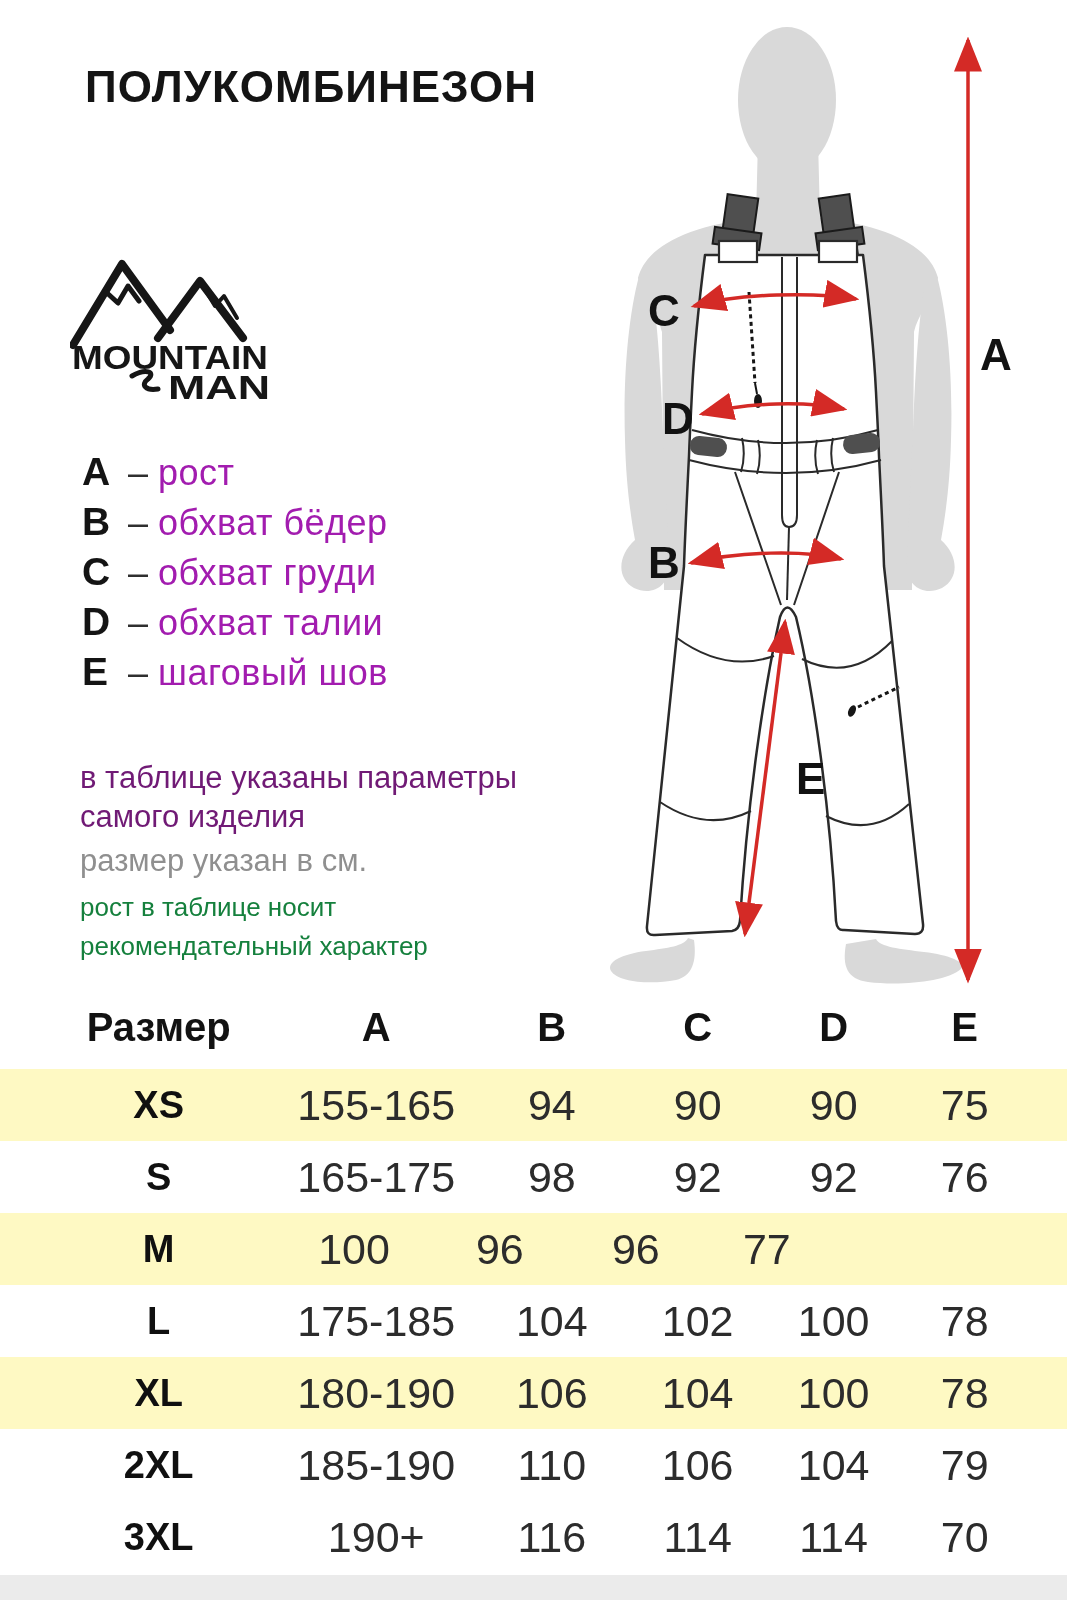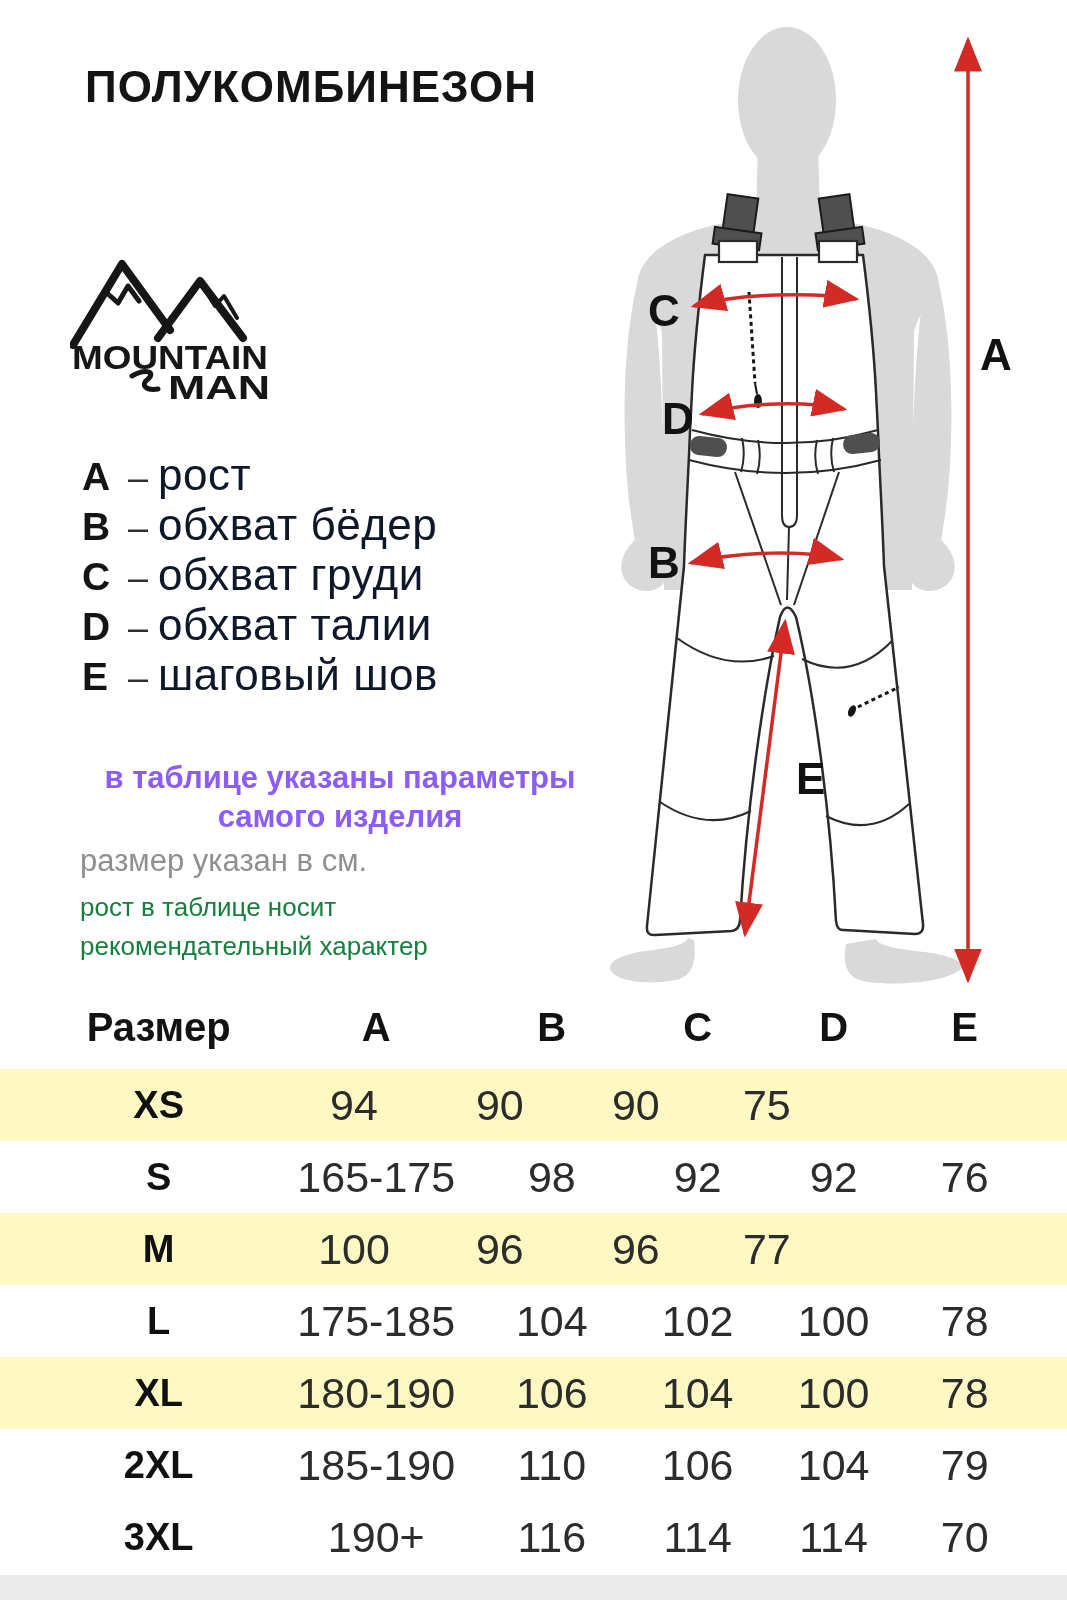--- a/index.html
+++ b/index.html
@@ -8,24 +8,24 @@
 
   .title{position:absolute;left:85px;top:62px;margin:0;font-size:44px;font-weight:800;
          letter-spacing:1px;color:#141414;}
 
   .logo{position:absolute;left:70px;top:250px;}
 
   .legend{position:absolute;left:82px;top:450px;}
   .legend-row{display:flex;align-items:baseline;height:50px;}
   .legend-row .ltr{width:46px;font-size:39px;font-weight:800;color:#141414;}
   .legend-row .sep{width:30px;font-size:36px;font-weight:300;color:#2f2f2f;}
-  .legend-row .txt{font-size:44px;font-weight:300;letter-spacing:.5px;color:#0f172a;}
+  .legend-row .txt{font-size:36px;font-weight:300;letter-spacing:.5px;color:#a21caf;}
 
   .note-bold{position:absolute;left:80px;top:758px;width:520px;
-             font-size:31px;line-height:39px;font-weight:700;color:#8b5cf6;text-align:center;}
+             font-size:31px;line-height:39px;font-weight:400;color:#701a75;}
   .note-1{position:absolute;left:80px;top:843px;font-size:31px;font-weight:300;color:#8f8f8f;}
   .note-2{position:absolute;left:80px;top:888px;width:460px;
           font-size:26px;line-height:39px;font-weight:300;color:#15803d;}
 
   .figure{position:absolute;left:590px;top:10px;}
 
   .size-table{position:absolute;left:0;top:985px;width:1036px;}
   .trow{display:flex;align-items:center;height:72px;width:1067px;
         padding:0 38px 0 40px;box-sizing:border-box;}
   .thead{height:84px;}
@@ -186,20 +186,21 @@
       <div class="c c1">Размер</div>
       <div class="c c2">A</div>
       <div class="c c3">B</div>
       <div class="c c4">C</div>
       <div class="c c5">D</div>
       <div class="c c6">E</div>
     </div>
 
     <div class="trow shade">
       <div class="c c1 size-cell">XS</div>
+      <div class="c c2 val-cell">155-165</div>
       <div class="c c3 val-cell">94</div>
       <div class="c c4 val-cell">90</div>
       <div class="c c5 val-cell">90</div>
       <div class="c c6 val-cell">75</div>
     </div>
     <div class="trow">
       <div class="c c1 size-cell">S</div>
       <div class="c c2 val-cell">165-175</div>
       <div class="c c3 val-cell">98</div>
       <div class="c c4 val-cell">92</div>

